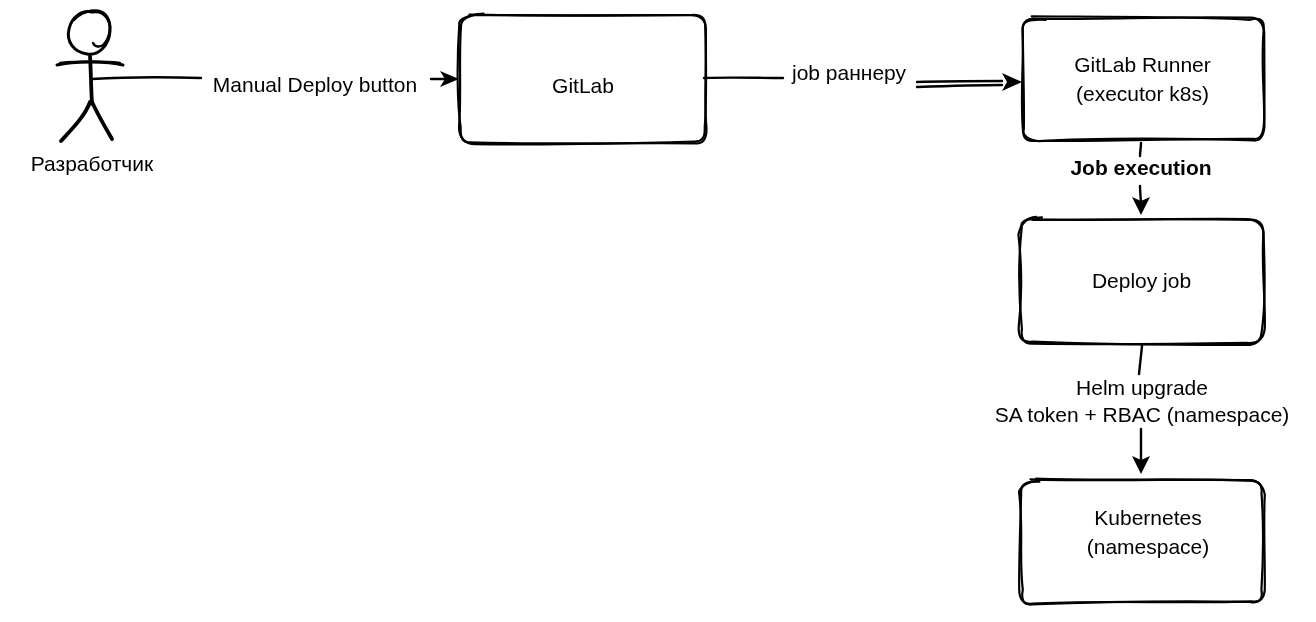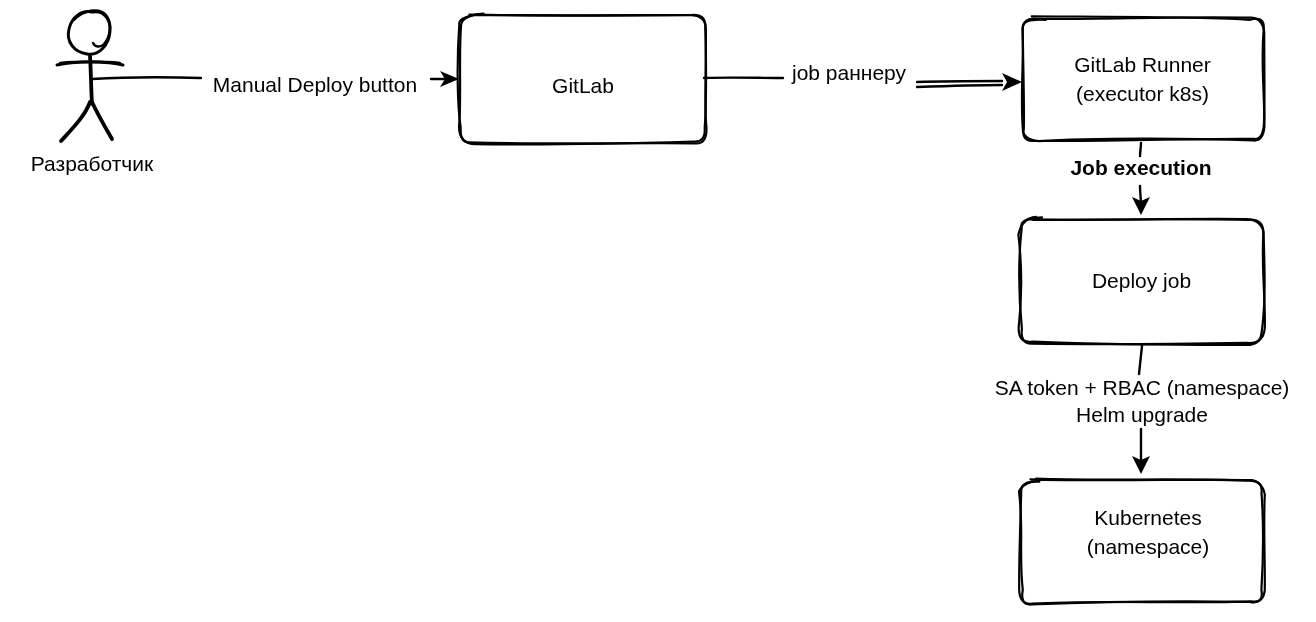--- a/index.html
+++ b/index.html
@@ -118,22 +118,22 @@
     <div>(executor k8s)</div>
   </div>
 
   <div class="label edge-label-1line bold" style="left:1063px;top:157px;width:156px;">Job execution</div>
 
   <div class="box-label" style="left:1020px;top:218px;width:243px;height:125px;">
     <div>Deploy job</div>
   </div>
 
   <div class="label" style="left:983px;top:374px;width:318px;line-height:27px;">
+    <div>Helm upgrade</div>
     <div>SA token + RBAC (namespace)</div>
-    <div>Helm upgrade</div>
   </div>
 
   <div class="box-label" style="left:1027px;top:480px;width:242px;height:103px;">
     <div>Kubernetes</div>
     <div>(namespace)</div>
   </div>
 
 </div>
 
 </body></html>

